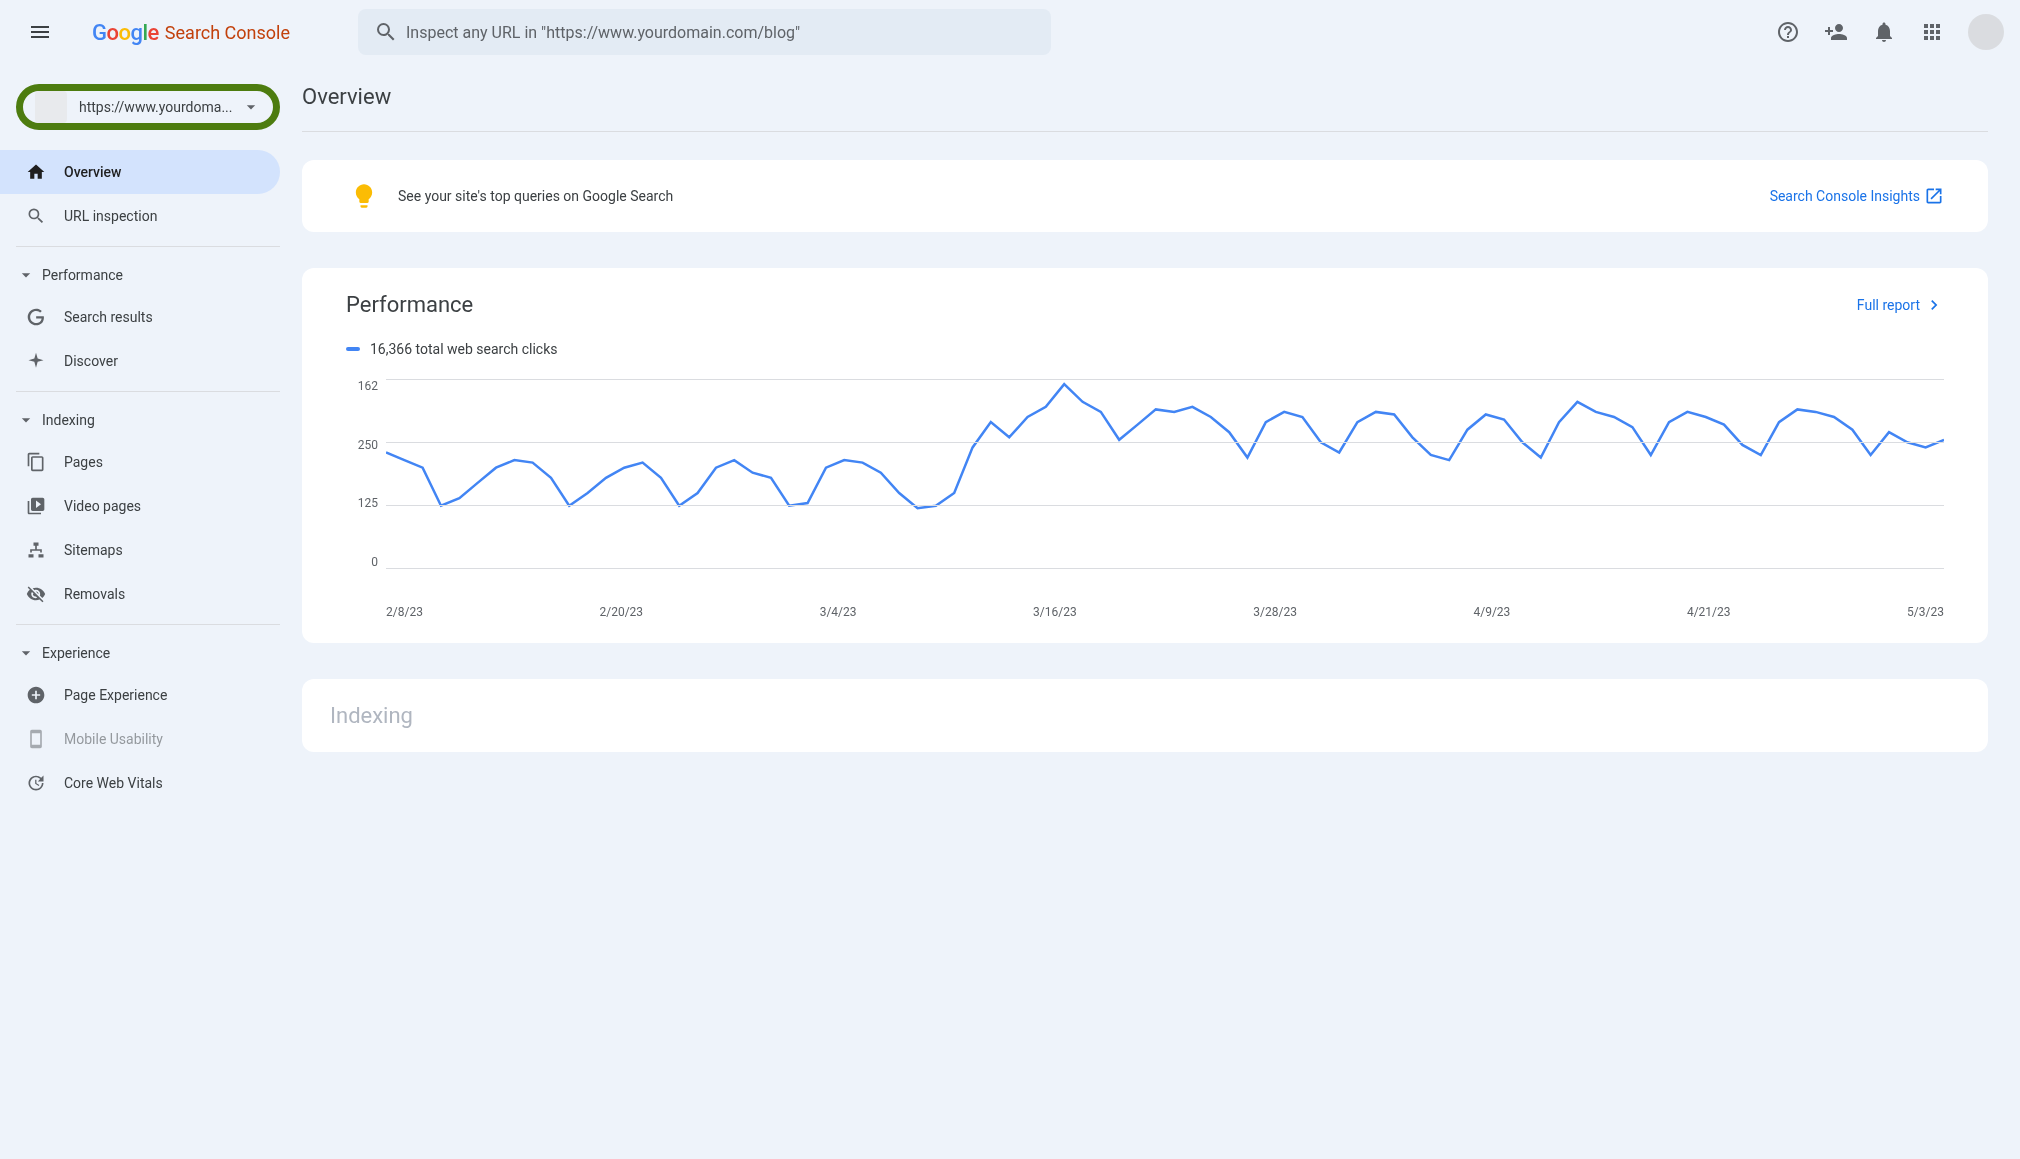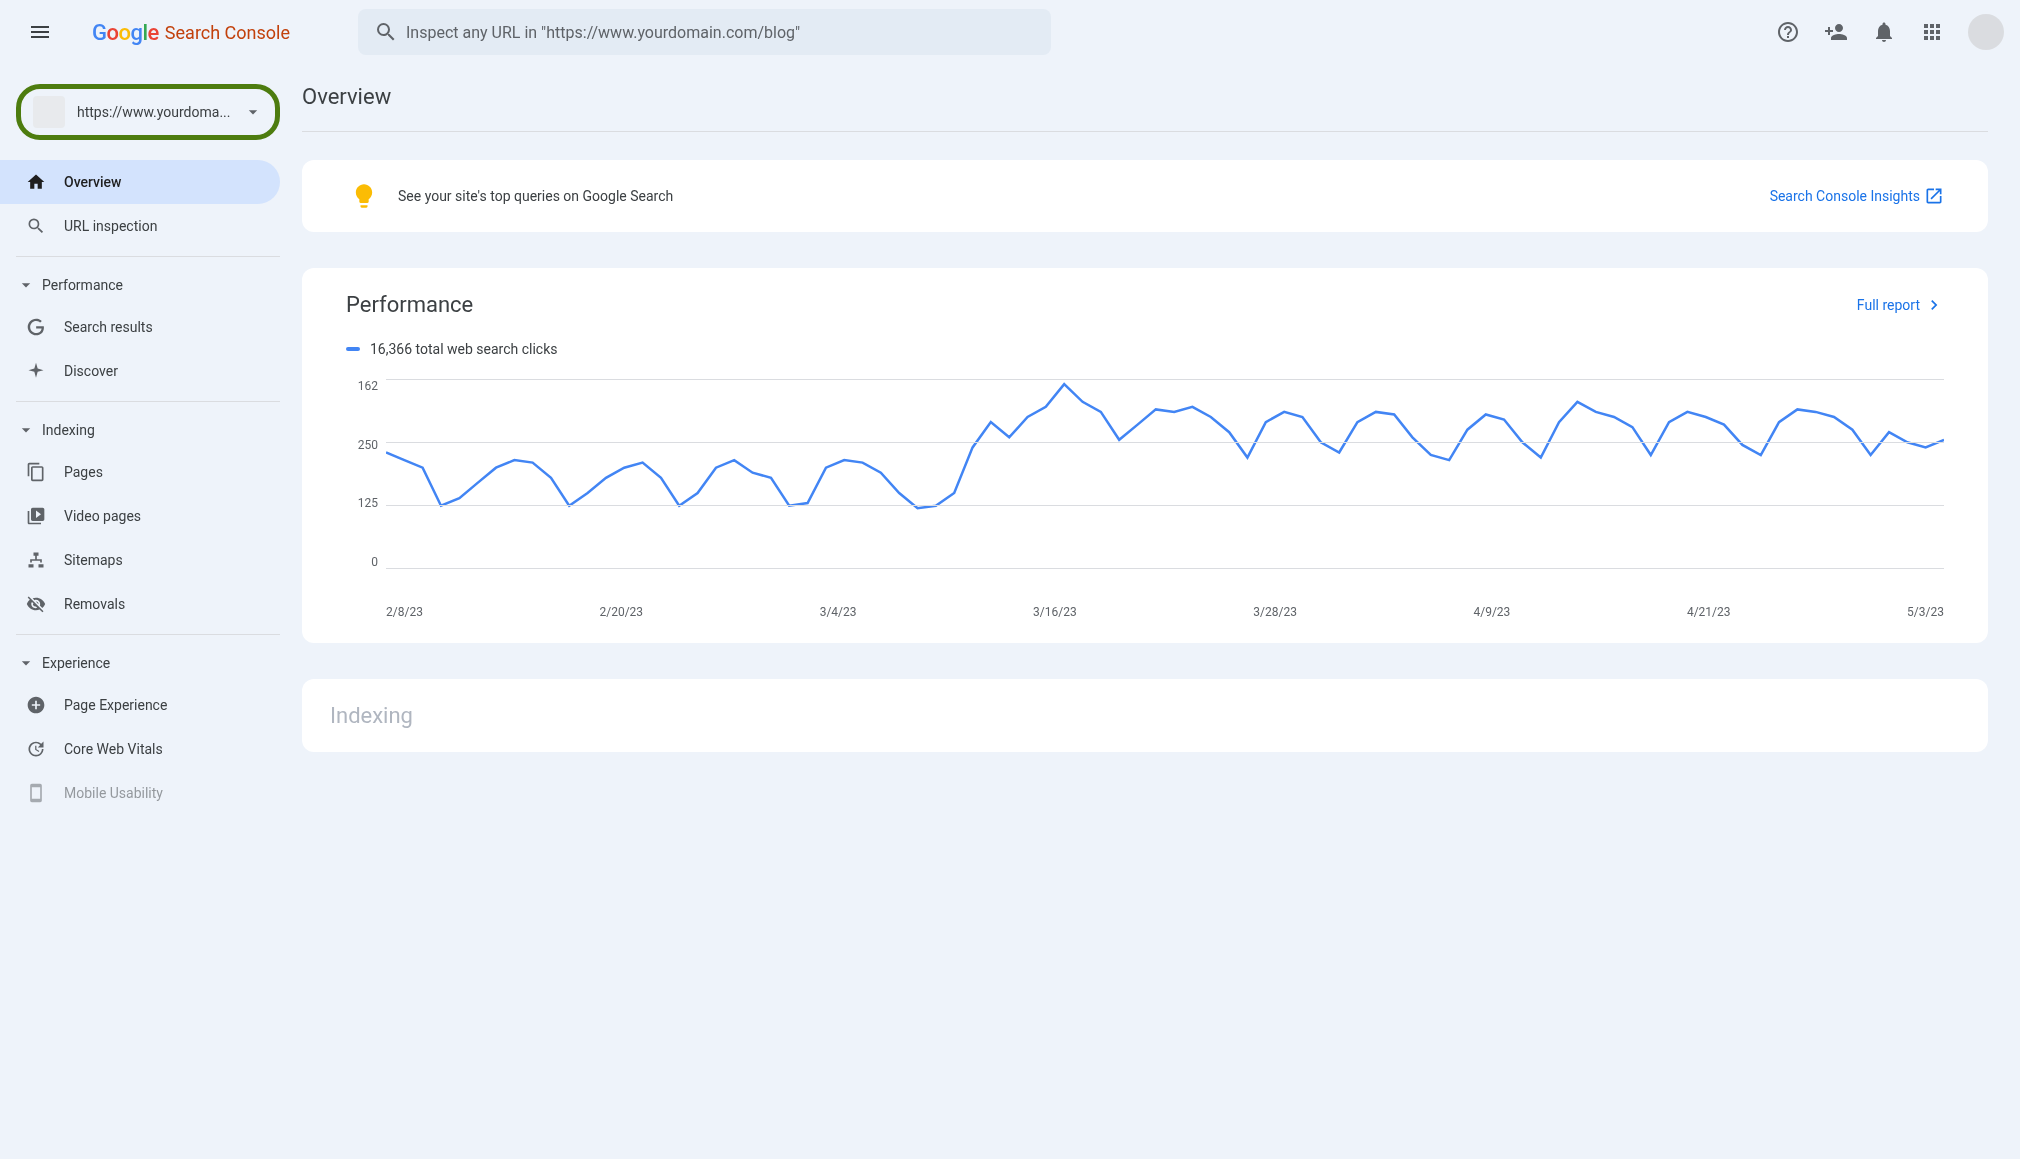--- a/index.html
+++ b/index.html
@@ -13,21 +13,21 @@
 .logo-sc { font-size: 18px; color: #c2410c; margin-left: 6px; }
 .search-bar { flex: 1; max-width: 740px; height: 46px; background: #e3ebf4; border-radius: 8px; display: flex; align-items: center; padding: 0 16px; }
 .search-bar input { border: none; background: transparent; flex: 1; font-size: 16px; color: #3c4043; outline: none; margin-left: 8px; }
 .search-bar input::placeholder { color: #5f6368; }
 .header-spacer { flex: 1; }
 .header-icons { display: flex; align-items: center; gap: 8px; }
 .header-icon { width: 40px; height: 40px; border-radius: 50%; display: flex; align-items: center; justify-content: center; cursor: pointer; }
 .avatar { width: 36px; height: 36px; border-radius: 50%; background: #dadce0; margin-left: 8px; }
 .body { display: flex; flex: 1; overflow: hidden; }
 .sidebar { width: 296px; padding-top: 20px; overflow-y: auto; }
-.property-select { margin: 0 16px 20px 16px; height: 56px; border: 5px solid #4d7c0f; border-radius: 24px; display: flex; align-items: center; padding: 0 12px; cursor: pointer; }
+.property-select { margin: 0 16px 20px 16px; height: 46px; border: 7px solid #4d7c0f; border-radius: 24px; display: flex; align-items: center; padding: 0 12px; cursor: pointer; }
 .prop-icon { width: 32px; height: 32px; background: #e8eaed; border-radius: 4px; margin-right: 12px; }
 .prop-text { flex: 1; font-size: 14px; color: #3c4043; white-space: nowrap; overflow: hidden; text-overflow: ellipsis; }
 .nav-item { height: 44px; display: flex; align-items: center; padding-left: 26px; border-radius: 0 22px 22px 0; margin-right: 16px; cursor: pointer; font-size: 14px; color: #3c4043; gap: 18px; }
 .nav-item.active { background: #d3e3fd; color: #1f1f1f; font-weight: 500; }
 .nav-item .nav-icon { width: 20px; height: 20px; display: flex; align-items: center; justify-content: center; color: #5f6368; }
 .nav-item.active .nav-icon { color: #1f1f1f; }
 .section-header { height: 40px; display: flex; align-items: center; padding-left: 16px; font-size: 14px; color: #3c4043; cursor: pointer; gap: 6px; }
 .section-header .caret { width: 20px; display: flex; align-items: center; justify-content: center; color: #5f6368; }
 .divider { height: 1px; background: #dadce0; margin: 8px 16px; }
 .main { flex: 1; overflow-y: auto; padding: 20px 32px 0 6px; }
@@ -203,39 +203,39 @@
         <span>Experience</span>
       </div>
       <div class="nav-item">
         <span class="nav-icon">
             <svg class="icon-sm" viewBox="0 0 24 24">
               <path d="M12 2C6.48 2 2 6.48 2 12s4.48 10 10 10 10-4.48 10-10S17.52 2 12 2zm5 11h-4v4h-2v-4H7v-2h4V7h2v4h4v2z"></path>
             </svg>
           </span>
         <span>Page Experience</span>
       </div>
+      <div class="nav-item" style="opacity:.5">
+        <span class="nav-icon">
+            <svg class="icon-sm" viewBox="0 0 24 24">
+              <path d="M17 1.01L7 1c-1.1 0-2 .9-2 2v18c0 1.1.9 2 2 2h10c1.1 0 2-.9 2-2V3c0-1.1-.9-1.99-2-1.99zM17 19H7V5h10v14z"></path>
+            </svg>
+          </span>
+        <span>Mobile Usability</span>
+      </div>
       <div class="nav-item">
         <span class="nav-icon">
             <svg class="icon-sm" viewBox="0 0 24 24">
               <path d="M19 3H5c-1.1 0-2 .9-2 2v14c0 1.1.9 2 2 2h14c1.1 0 2-.9 2-2V5c0-1.1-.9-2-2-2zM9 17H7v-7h2v7zm4 0h-2V7h2v10zm4 0h-2v-4h2v4z" opacity="0"></path>
               <path d="M15 21h-2v-2h2v2zm4-4h-2v-2h2v2zm-8 4H9v-2h2v2zm-4-4H5v-2h2v2zM21 3l-6 6 2 2-7 7-2-2-5 5h18z" opacity="0"></path>
               <path d="M3 13h8V3H3v10zm2-8h4v6H5V5zm8-2v6h8V3h-8zm6 4h-4V5h4v2zM3 21h8v-6H3v6zm2-4h4v2H5v-2zm8 4h8V11h-8v10zm2-8h4v6h-4v-6z" opacity="0"></path>
               <path d="M19.35 10.04C18.67 6.59 15.64 4 12 4 9.11 4 6.6 5.64 5.35 8.04 2.34 8.36 0 10.91 0 14c0 3.31 2.69 6 6 6h13c2.76 0 5-2.24 5-5 0-2.64-2.05-4.78-4.65-4.96z" opacity="0"></path>
               <path d="M21 10.12h-6.78l2.74-2.82c-2.73-2.7-7.15-2.8-9.88-.1-2.73 2.71-2.73 7.08 0 9.79s7.15 2.71 9.88 0C18.32 15.65 19 14.08 19 12.1h2c0 1.98-.88 4.55-2.64 6.29-3.51 3.48-9.21 3.48-12.72 0-3.5-3.47-3.53-9.11-.02-12.58s9.14-3.47 12.65 0L21 3v7.12zM12.5 8v4.25l3.5 2.08-.72 1.21L11 13V8h1.5z"></path>
             </svg>
           </span>
         <span>Core Web Vitals</span>
-      </div>
-      <div class="nav-item" style="opacity:.5">
-        <span class="nav-icon">
-            <svg class="icon-sm" viewBox="0 0 24 24">
-              <path d="M17 1.01L7 1c-1.1 0-2 .9-2 2v18c0 1.1.9 2 2 2h10c1.1 0 2-.9 2-2V3c0-1.1-.9-1.99-2-1.99zM17 19H7V5h10v14z"></path>
-            </svg>
-          </span>
-        <span>Mobile Usability</span>
       </div>
     </div>
 
     <div class="main">
       <div class="page-title">Overview</div>
 
       <div class="card insights-card">
         <div class="bulb">
           <svg width="28" height="28" viewBox="0 0 24 24">
               <path fill="#fbbc04" d="M9 21c0 .55.45 1 1 1h4c.55 0 1-.45 1-1v-1H9v1zm3-19C8.14 2 5 5.14 5 9c0 2.38 1.19 4.47 3 5.74V17c0 .55.45 1 1 1h6c.55 0 1-.45 1-1v-2.26c1.81-1.27 3-3.36 3-5.74 0-3.86-3.14-7-7-7z"></path>

